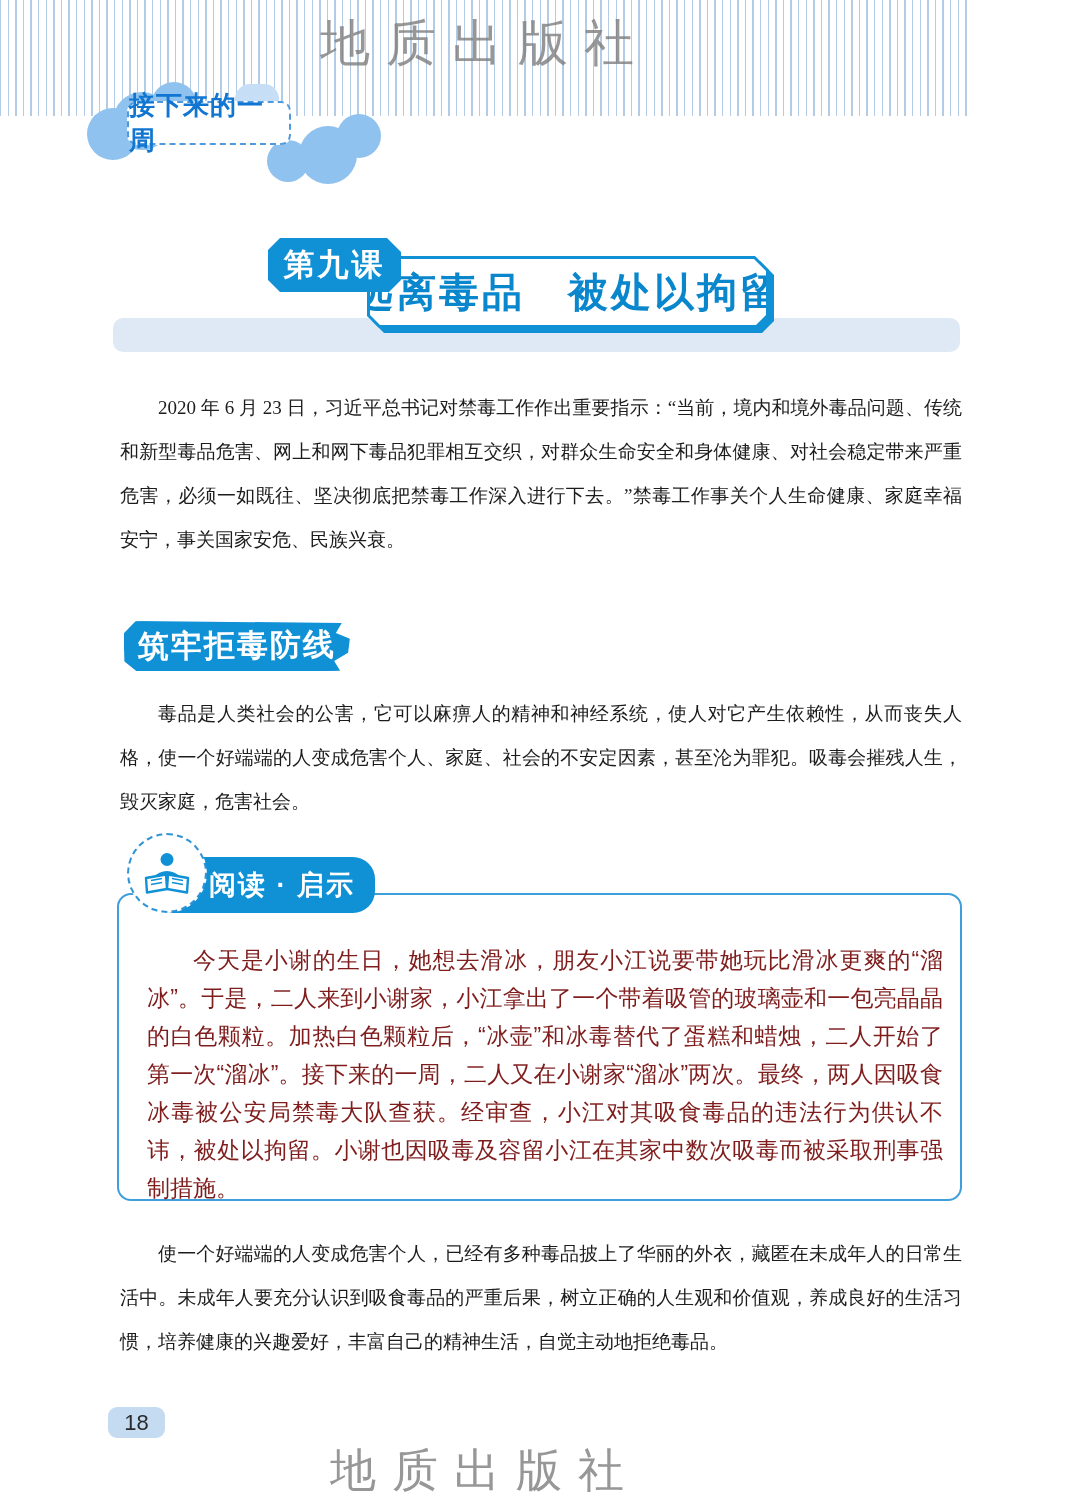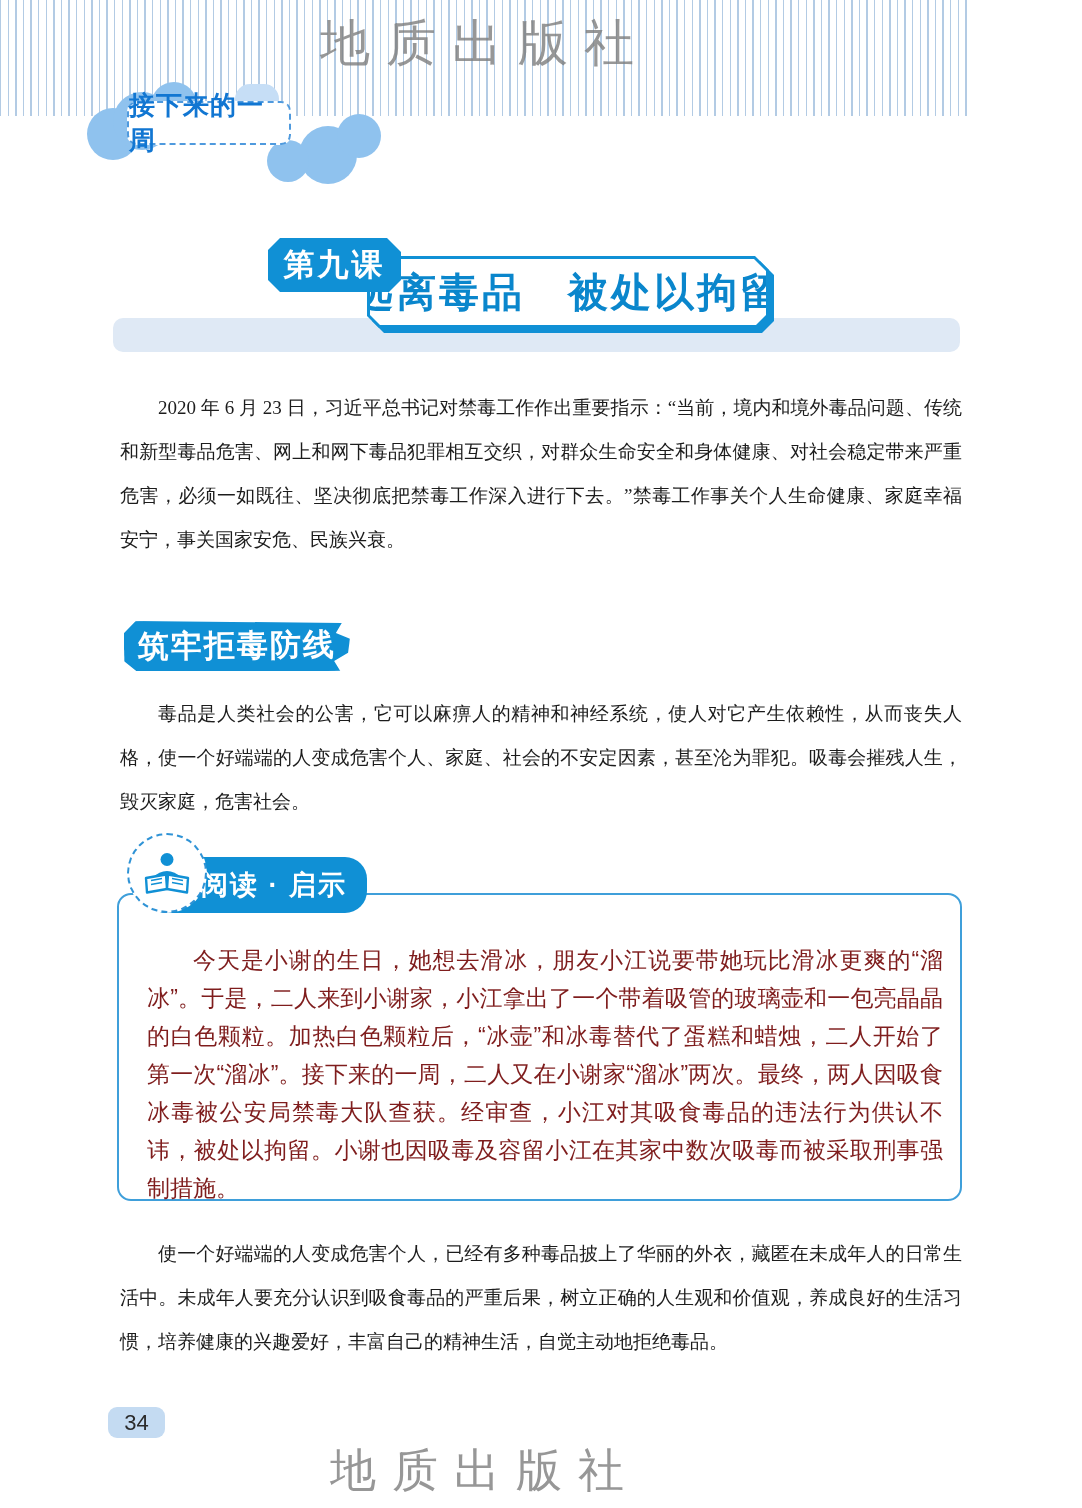--- a/index.html
+++ b/index.html
@@ -57,21 +57,21 @@
   .section-banner { position:absolute; left:124px; top:620px; width:226px; height:52px; background:#1090d5;
     color:#fff; font:bold 31px "Liberation Sans", sans-serif; letter-spacing:2px;
     display:flex; align-items:center; justify-content:center; transform:rotate(-0.6deg); z-index:2;
     clip-path:polygon(0 12px, 12px 0, calc(100% - 8px) 4px, calc(100% - 14px) 14px, 100% 20px,
       calc(100% - 2px) calc(100% - 18px), calc(100% - 16px) calc(100% - 10px), calc(100% - 10px) 100%,
       12px calc(100% - 2px), 0 calc(100% - 12px)); }
 
   
   .reading-box { position:absolute; left:117px; top:893px; width:841px; height:304px; background:#fff;
     border:2px solid #3f9fda; border-radius:14px; }
-  .reading-badge { position:absolute; left:32px; top:-38px; width:216px; height:56px; background:#1090d5;
+  .reading-badge { position:absolute; left:40px; top:-38px; width:216px; height:56px; background:#1090d5;
     border-radius:6px 22px 22px 14px; display:flex; align-items:center; justify-content:flex-end;
     padding-right:20px; box-sizing:border-box; color:#fff; font:bold 27px "Liberation Sans", sans-serif;
     letter-spacing:2px; z-index:2; }
   .reading-icon { position:absolute; left:8px; top:-62px; width:76px; height:76px; background:#fff;
     border:2px dashed #2f93d6; border-radius:50%; z-index:3;
     display:flex; align-items:center; justify-content:center; }
   .reading-text { position:absolute; left:28px; top:46px; width:796px; margin:0; font-size:23px;
     line-height:38px; color:#7f1d1d; text-align:justify; text-indent:2em;
     font-family:Liberation Sans, sans-serif; }
 
@@ -132,17 +132,17 @@
         <path d="M48 32 L28 28.5 L27 43 L47 46.5 Z" fill="#ffffff" stroke="#1090d5" stroke-width="2.4" stroke-linejoin="round"></path>
         <path d="M11 34.5 L22 32.5 M11 38.5 L22 36.5" stroke="#1090d5" stroke-width="1.6" fill="none"></path>
         <path d="M43 34.5 L32 32.5 M43 38.5 L32 36.5" stroke="#1090d5" stroke-width="1.6" fill="none"></path>
       </svg>
     </div>
     <p class="reading-text">今天是小谢的生日，她想去滑冰，朋友小江说要带她玩比滑冰更爽的“溜冰”。于是，二人来到小谢家，小江拿出了一个带着吸管的玻璃壶和一包亮晶晶的白色颗粒。加热白色颗粒后，“冰壶”和冰毒替代了蛋糕和蜡烛，二人开始了第一次“溜冰”。接下来的一周，二人又在小谢家“溜冰”两次。最终，两人因吸食冰毒被公安局禁毒大队查获。经审查，小江对其吸食毒品的违法行为供认不讳，被处以拘留。小谢也因吸毒及容留小江在其家中数次吸毒而被采取刑事强制措施。</p>
   </div>
 
   <p class="body closing">使一个好端端的人变成危害个人，已经有多种毒品披上了华丽的外衣，藏匿在未成年人的日常生活中。未成年人要充分认识到吸食毒品的严重后果，树立正确的人生观和价值观，养成良好的生活习惯，培养健康的兴趣爱好，丰富自己的精神生活，自觉主动地拒绝毒品。</p>
 
-  <div class="page-number">34</div>
+  <div class="page-number">18</div>
 
   <div class="watermark bottom">地质出版社</div>
 
 </div>
 
 </body></html>

